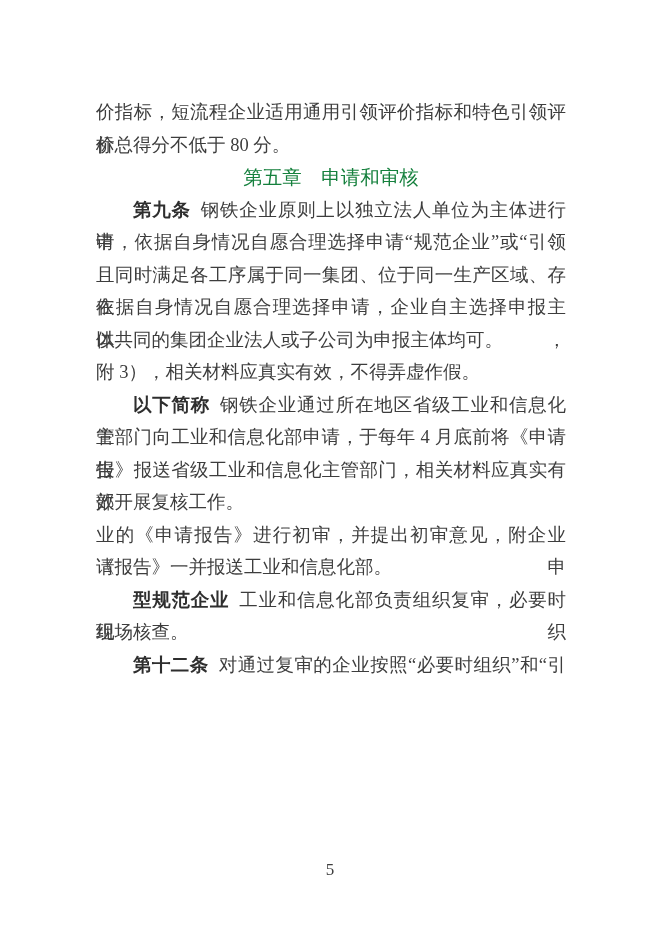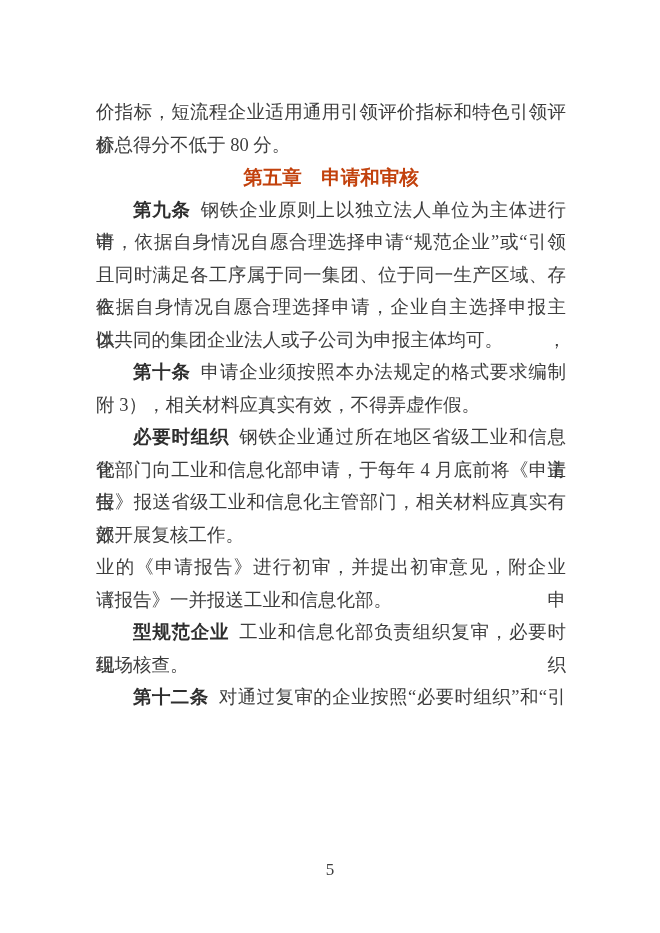--- a/index.html
+++ b/index.html
@@ -34,26 +34,26 @@
   
   .ind { text-indent: 37px; }
   
   .term {
     font-weight: 700;
     color: #2e2e2e;
     margin-right: 10px;
   }
   .chapter {
     font-family: "Liberation Sans", "DejaVu Sans", sans-serif;
-    font-weight: 700;
+    font-weight: 400;
     font-size: 19.5px;
     line-height: 32.5px;
     height: 32.5px;
     text-align: center;
-    color: #c2410c;
+    color: #15803d;
   }
   .page-number {
     position: absolute;
     top: 858px;
     left: 0;
     width: 100%;
     text-align: center;
     font-size: 17px;
     line-height: 24px;
     color: #3d3d3d;
@@ -69,24 +69,23 @@
     <div class="ln">标总得分不低于 80 分。</div>
 
     <div class="chapter">第五章　申请和审核</div>
 
     <div class="ln j ind"><span class="term">第九条</span><span>钢铁企业原则上以独立法人单位为主体进行申</span></div>
     <div class="ln j">请，依据自身情况自愿合理选择申请“规范企业”或“引领</div>
     <div class="ln j">且同时满足各工序属于同一集团、位于同一生产区域、存在</div>
     <div class="ln j">依据自身情况自愿合理选择申请，企业自主选择申报主体，</div>
     <div class="ln">以共同的集团企业法人或子公司为申报主体均可。</div>
 
-    <div class="ln j ind"><span class="term">第十条</span><span>申请企业须按照本办法规定的格式要求编制</span></div>
     <div class="ln">附 3），相关材料应真实有效，不得弄虚作假。</div>
 
-    <div class="ln j ind"><span class="term">必要时组织</span><span>钢铁企业通过所在地区省级工业和信息化主</span></div>
+    <div class="ln j ind"><span class="term">以下简称</span><span>钢铁企业通过所在地区省级工业和信息化主</span></div>
     <div class="ln j">管部门向工业和信息化部申请，于每年 4 月底前将《申请报</div>
     <div class="ln j">告》报送省级工业和信息化主管部门，相关材料应真实有效</div>
     <div class="ln">部开展复核工作。</div>
 
     <div class="ln j">业的《申请报告》进行初审，并提出初审意见，附企业《申</div>
     <div class="ln">请报告》一并报送工业和信息化部。</div>
 
     <div class="ln j ind"><span class="term">型规范企业</span><span>工业和信息化部负责组织复审，必要时组织</span></div>
     <div class="ln">现场核查。</div>
 

